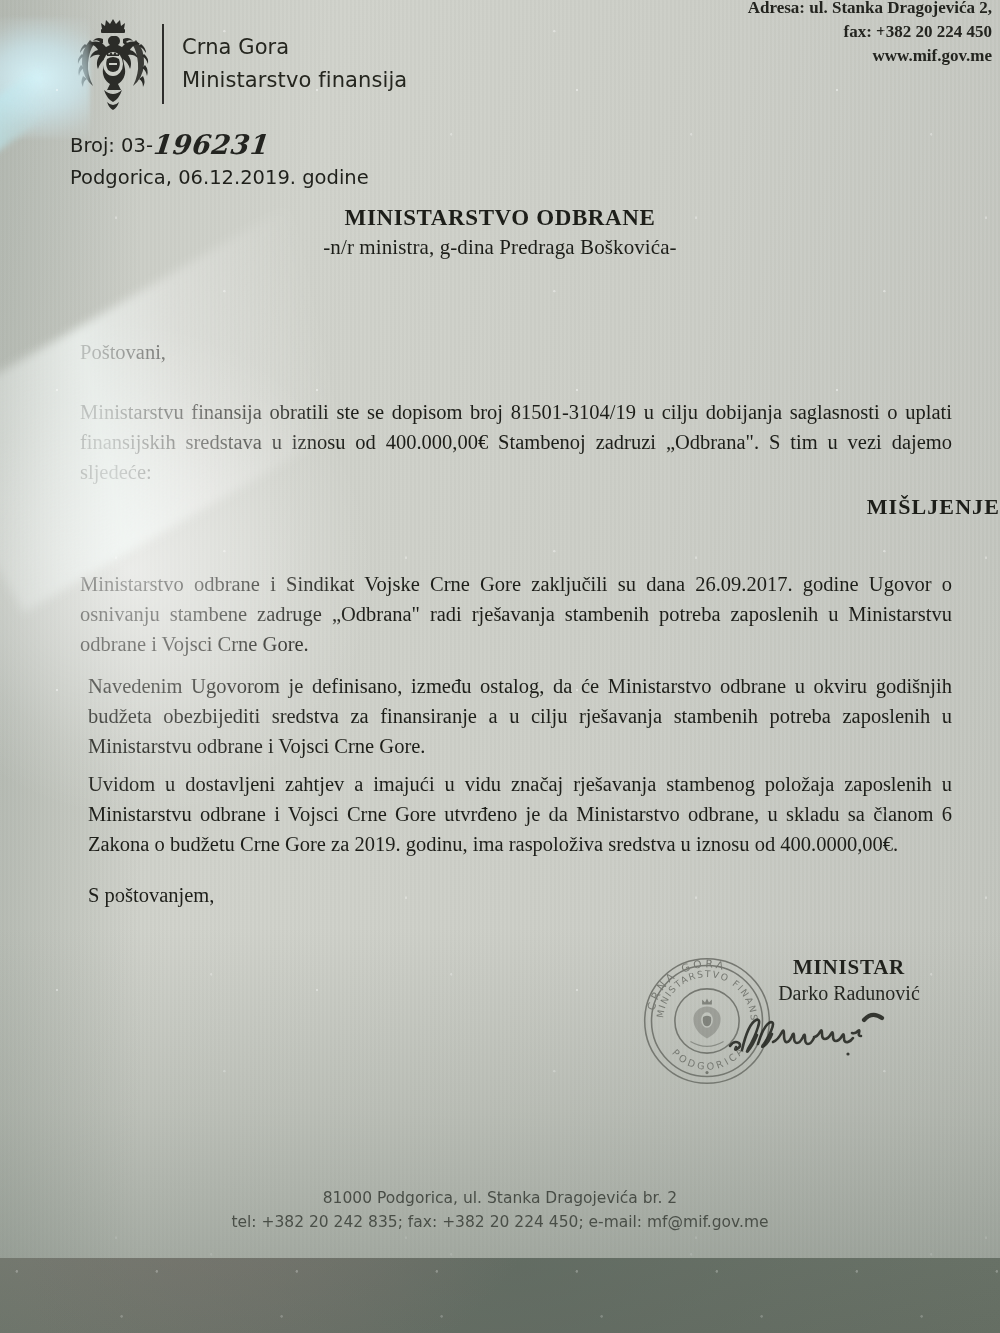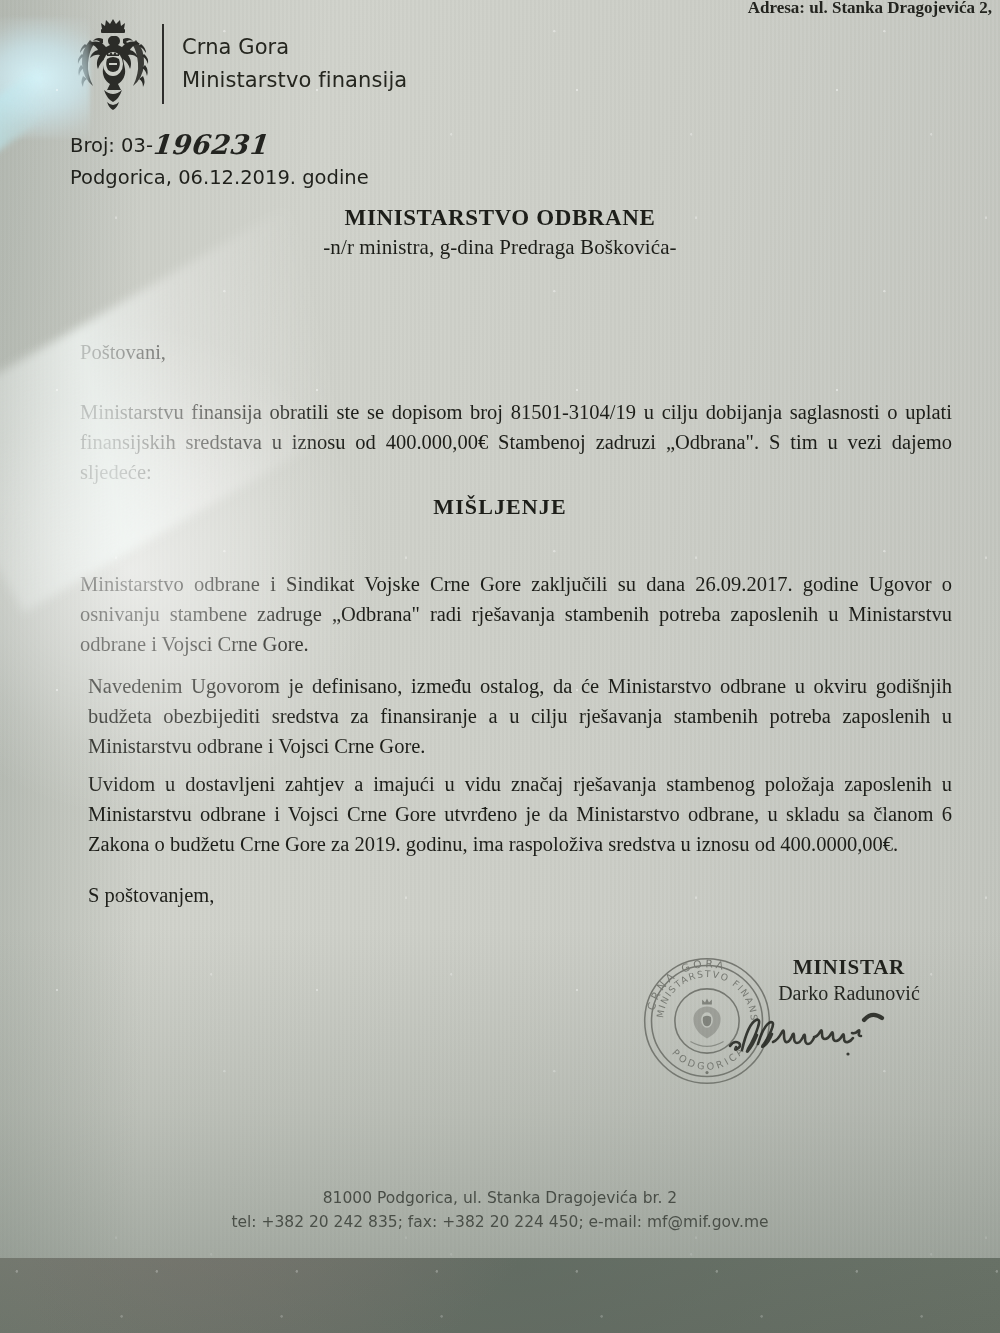--- a/index.html
+++ b/index.html
@@ -228,21 +228,21 @@
     font-size: 20.5px;
     line-height: 1.47;
     color: #1d1e19;
     text-align: justify;
     text-justify: inter-word;
   }
   .p1 { top: 397px; }
   .heading-misljenje {
     position: absolute;
     left: 0; right: 0; top: 494px;
-    text-align: center;
+    text-align: right;
     font-weight: bold;
     font-size: 22px;
     letter-spacing: 1.1px;
     color: #1d1e19;
   }
   .p2 { top: 569px; }
   .p3 { top: 671px; left: 88px; width: 864px; }
   .p4 { top: 769px; left: 88px; width: 864px; }
   .closing {
     position: absolute;
@@ -346,20 +346,22 @@
         </div>
         <div class="crest-rule"></div>
         <div class="org-lines">
           <div class="org-line1">Crna Gora</div>
           <div class="org-line2">Ministarstvo finansija</div>
         </div>
       </div>
 
       <div class="contact">
         <span class="addr-cut">Adresa: ul. Stanka Dragojevića 2,</span>
+        <span class="addr-cut">fax: +382 20 224 450</span>
+        <span class="addr-cut">www.mif.gov.me</span>
       </div>
 
       <div class="refblock">
         <div class="ref-row">
           <span>Broj: 03-</span>
           <span class="handwritten">196231</span>
         </div>
         <div>Podgorica, 06.12.2019. godine</div>
       </div>
 

